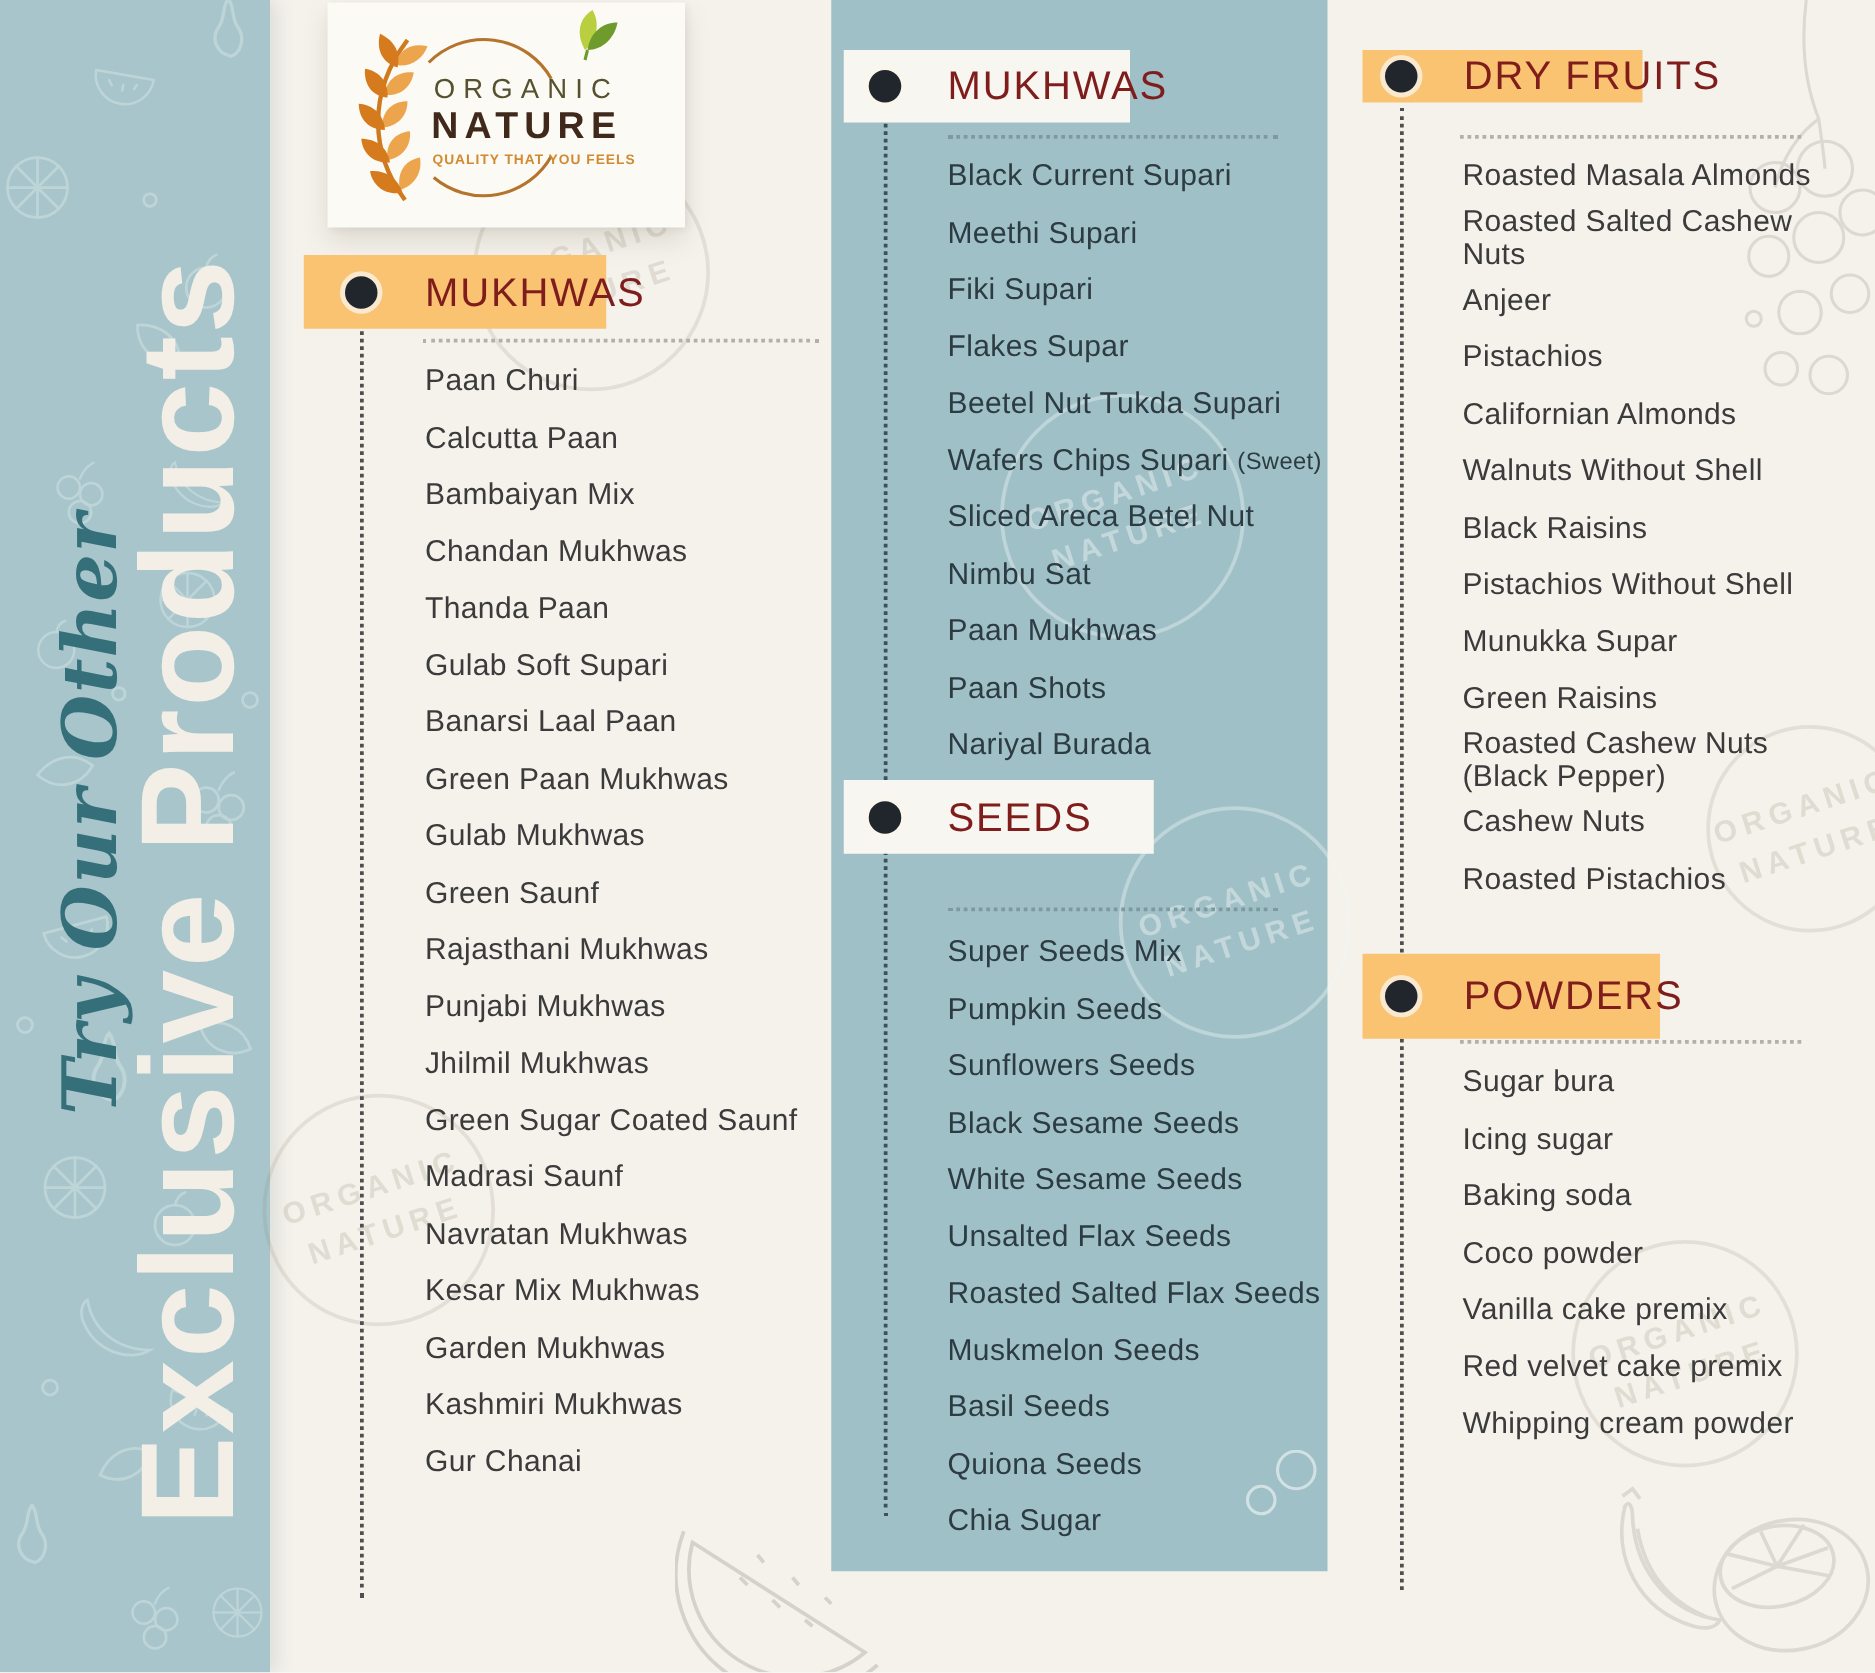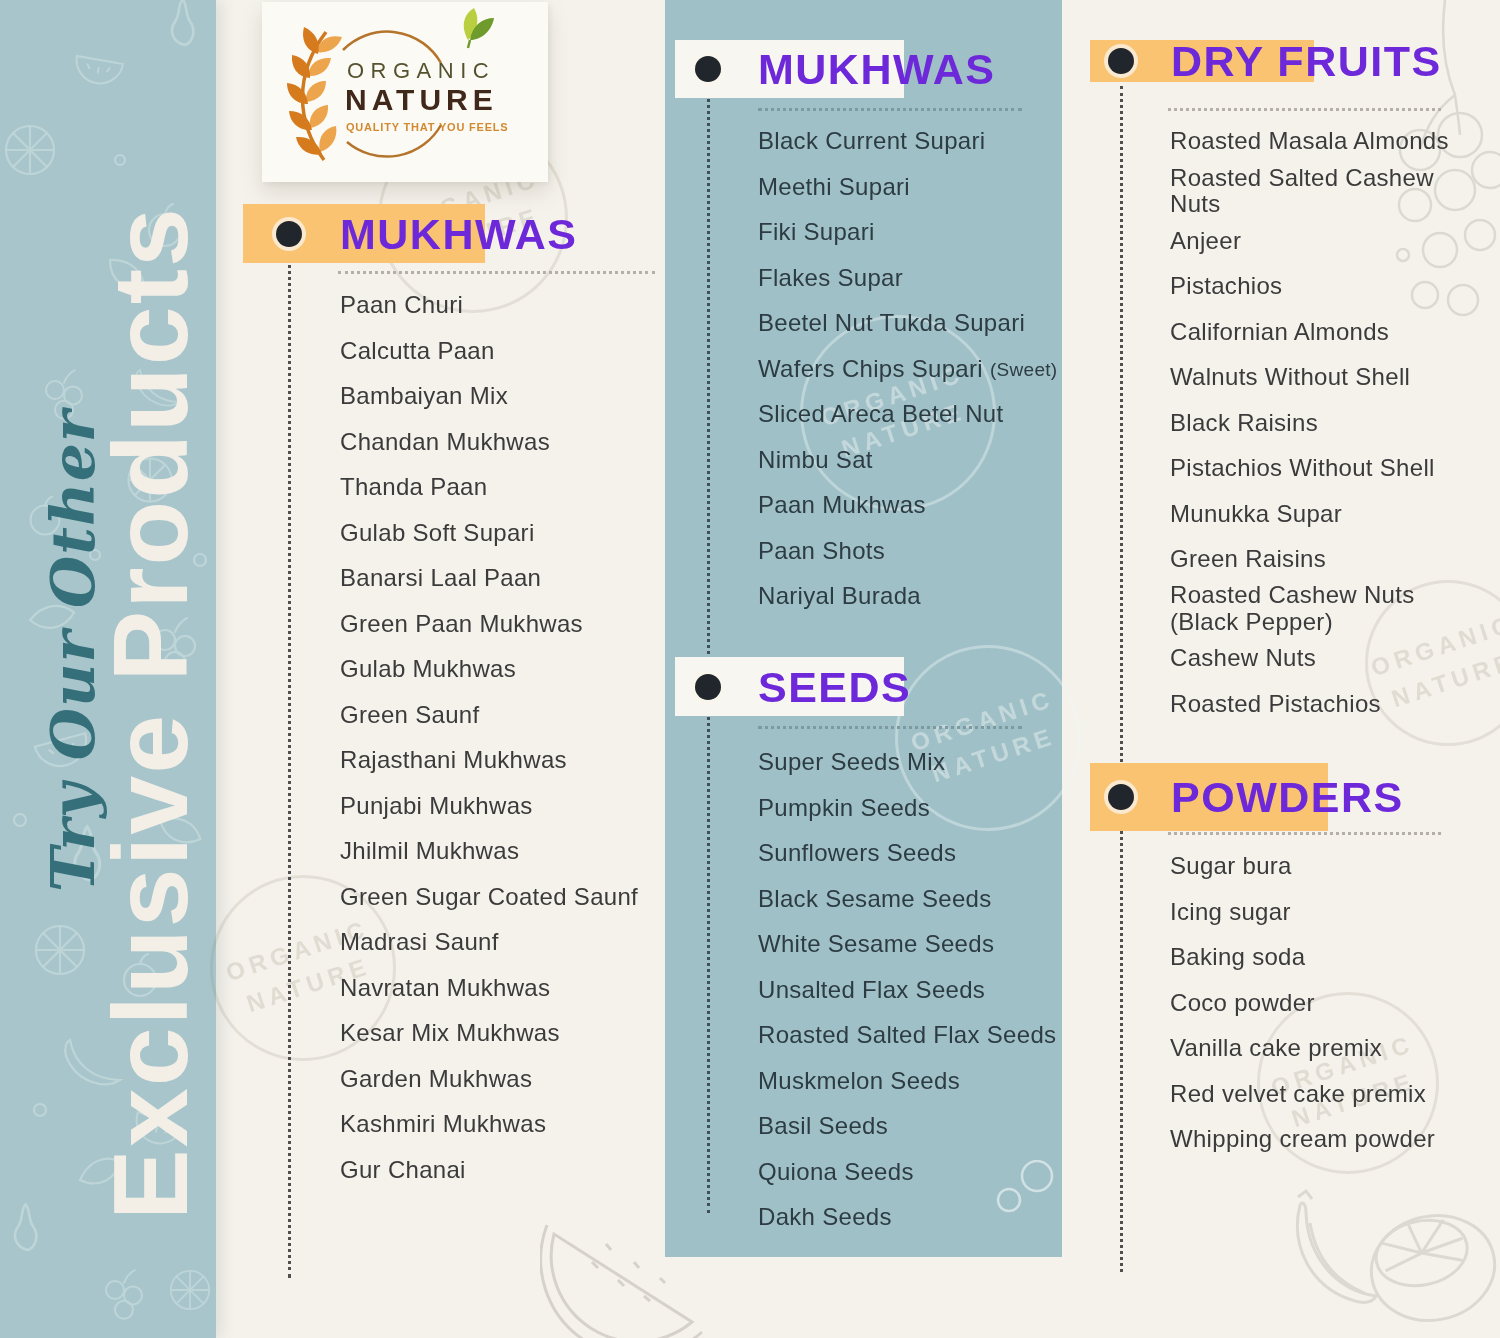--- a/index.html
+++ b/index.html
@@ -22,22 +22,22 @@
   
   .logo-card{position:absolute;left:262px;top:2px;width:286px;height:180px;background:#fcfaf5;
              box-shadow:0 10px 20px rgba(110,100,80,.18),2px 2px 6px rgba(0,0,0,.05);}
 
   
   .hdr{position:absolute;}
   .hdr.orange{background:#f9c372;}
   .hdr.white{background:#f8f6f0;}
   .bullet{position:absolute;top:50%;transform:translateY(-50%);width:26px;height:26px;border-radius:50%;
           background:#21262c;box-shadow:0 0 0 4px rgba(250,246,238,.75);}
-  .title{position:absolute;top:50%;transform:translateY(-50%);font-weight:bold;font-size:43px;
-         letter-spacing:1.5px;color:#6d28d9;white-space:nowrap;}
+  .title{position:absolute;top:50%;transform:translateY(-50%);font-weight:normal;font-size:32px;
+         letter-spacing:1.5px;color:#7f1d1d;white-space:nowrap;}
 
   
   .vdot{position:absolute;width:0;border-left:3px dotted #4f4f4f;}
   .vdot.teal{border-left-color:#3d5156;}
   .hdot{position:absolute;height:0;border-top:3px dotted #b4b0a8;}
   .hdot.teal{border-top-color:#7d9aa1;}
 
   
   .list{position:absolute;}
   .item{min-height:45.5px;display:flex;align-items:center;font-size:24px;color:#3b3b3b;
@@ -256,36 +256,36 @@
       <div class="item">Flakes Supar</div>
       <div class="item">Beetel Nut Tukda Supari</div>
       <div class="item"><span>Wafers Chips Supari</span><span class="small">(Sweet)</span></div>
       <div class="item">Sliced Areca Betel Nut</div>
       <div class="item">Nimbu Sat</div>
       <div class="item">Paan Mukhwas</div>
       <div class="item">Paan Shots</div>
       <div class="item">Nariyal Burada</div>
     </div>
 
-  <div class="hdr white" style="left:675px;top:657px;width:229px;height:59px">
+  <div class="hdr white" style="left:675px;top:624px;width:248px;height:59px">
     <span class="bullet" style="left:20px"></span>
     <span class="title" style="left:83px">SEEDS</span>
   </div>
   <div class="list teal" style="left:758px;top:740px;width:305px">
       <div class="item">Super Seeds Mix</div>
       <div class="item">Pumpkin Seeds</div>
       <div class="item">Sunflowers Seeds</div>
       <div class="item">Black Sesame Seeds</div>
       <div class="item">White Sesame Seeds</div>
       <div class="item">Unsalted Flax Seeds</div>
       <div class="item">Roasted Salted Flax Seeds</div>
       <div class="item">Muskmelon Seeds</div>
       <div class="item">Basil Seeds</div>
       <div class="item">Quiona Seeds</div>
-      <div class="item">Dakh Seeds</div>
+      <div class="item">Chia Sugar</div>
     </div>
 
   <div class="hdr orange" style="left:1090px;top:40px;width:224px;height:42px">
     <span class="bullet" style="left:18px"></span>
     <span class="title" style="left:81px">DRY FRUITS</span>
   </div>
   <div class="list" style="left:1170px;top:119px;width:320px">
       <div class="item">Roasted Masala Almonds</div>
       <div class="item">Roasted Salted Cashew Nuts</div>
       <div class="item">Anjeer</div>

